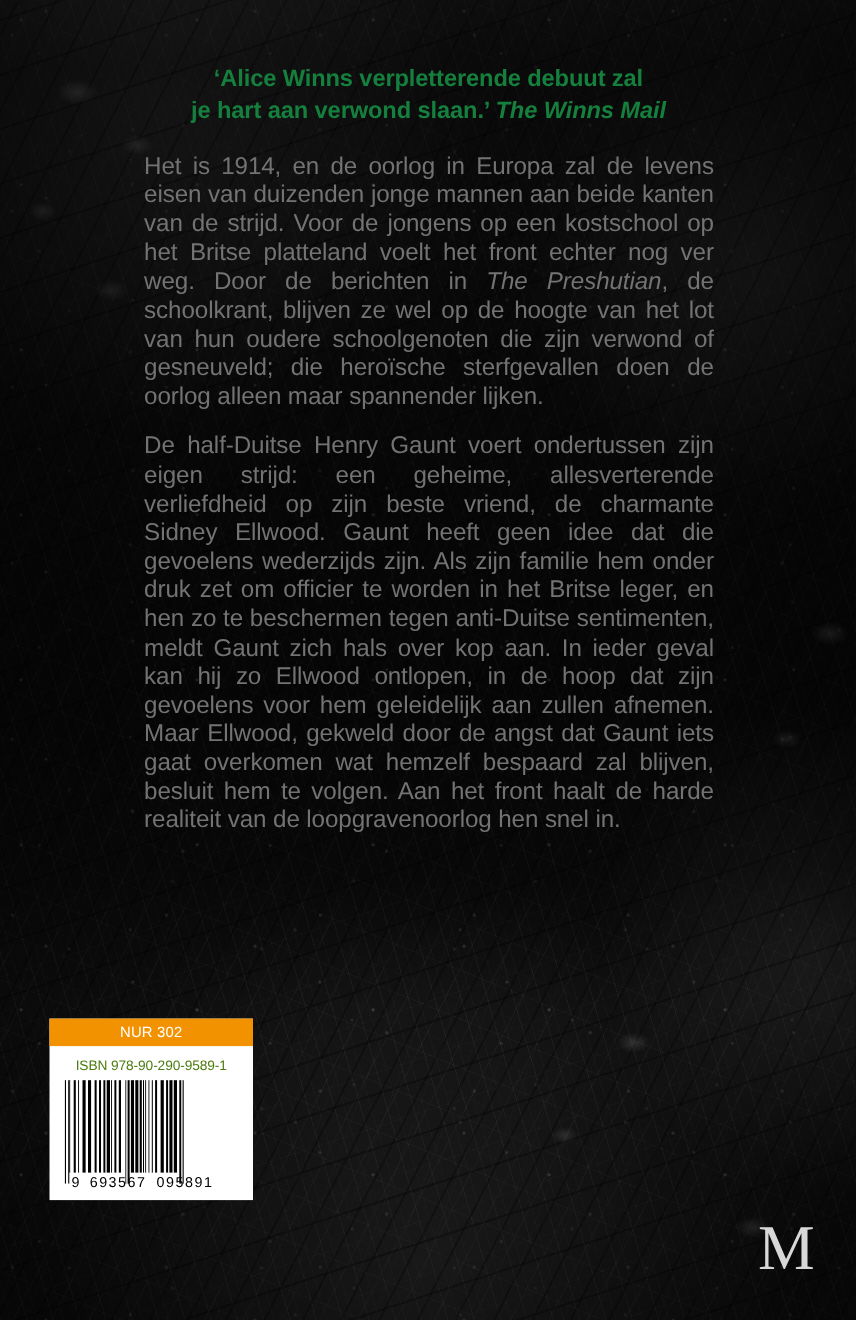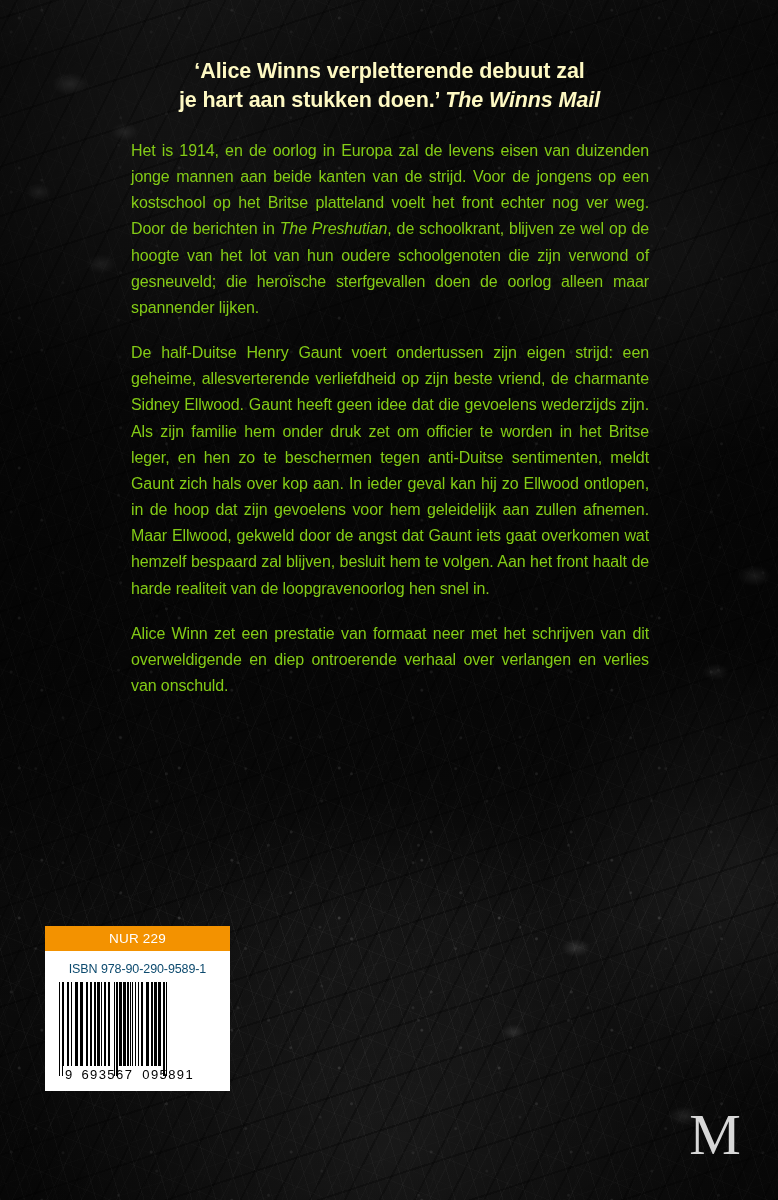--- a/index.html
+++ b/index.html
@@ -126,37 +126,37 @@
     position: absolute;
     inset: 0;
   }
 
   .pullquote {
     position: absolute;
     left: 131px;
     top: 57px;
     width: 517px;
     text-align: center;
-    color: #fef9c3;
+    color: #15803d;
     font-size: 21.5px;
     line-height: 29px;
     font-weight: 600;
     letter-spacing: -0.1px;
   }
   .pullquote .src {
     font-style: italic;
   }
 
   .blurb {
     position: absolute;
     left: 131px;
     top: 138px;
     width: 518px;
-    color: #84cc16;
-    font-size: 16px;
+    color: #737373;
+    font-size: 22px;
     line-height: 26.15px;
     text-align: justify;
     letter-spacing: -0.1px;
     font-weight: 400;
   }
   .blurb p {
     margin: 0 0 19px 0;
   }
   .blurb p:last-child {
     margin-bottom: 0;
@@ -180,21 +180,21 @@
     background: #f39200;
     color: #ffffff;
     text-align: center;
     font-size: 13.5px;
     line-height: 25px;
     height: 25px;
     letter-spacing: 0.2px;
   }
   .isbn-text {
     text-align: center;
-    color: #0c4a6e;
+    color: #4d7c0f;
     font-size: 12.5px;
     line-height: 15px;
     padding: 11px 0 5px 0;
     letter-spacing: -0.1px;
   }
   .bars {
     height: 84px;
     margin: 0 14px;
     display: flex;
     align-items: stretch;
@@ -268,31 +268,30 @@
   <div class="bg-layer bg-blades-e"></div>
   <div class="bg-layer bg-speckle"></div>
   <div class="bg-layer bg-flowers"></div>
   <div class="bg-layer bg-vignette"></div>
   <div class="bg-layer bg-scrim"></div>
 
   <div class="content">
 
     <div class="pullquote">
       <span>‘Alice Winns verpletterende debuut zal</span><br>
-      <span>je hart aan stukken doen.’ </span><span class="src">The Winns Mail</span>
+      <span>je hart aan verwond slaan.’ </span><span class="src">The Winns Mail</span>
     </div>
 
     <div class="blurb">
       <p><span>Het is 1914, en de oorlog in Europa zal de levens eisen van duizenden jonge mannen aan beide kanten van de strijd. Voor de jongens op een kostschool op het Britse platteland voelt het front echter nog ver weg. Door de berichten in </span><i>The Preshutian</i><span>, de schoolkrant, blijven ze wel op de hoogte van het lot van hun oudere schoolgenoten die zijn verwond of gesneuveld; die heroïsche sterfgevallen doen de oorlog alleen maar spannender lijken.</span></p>
       <p>De half-Duitse Henry Gaunt voert ondertussen zijn eigen strijd: een geheime, allesverterende verliefdheid op zijn beste vriend, de charmante Sidney Ellwood. Gaunt heeft geen idee dat die gevoelens wederzijds zijn. Als zijn familie hem onder druk zet om officier te worden in het Britse leger, en hen zo te beschermen tegen anti-Duitse sentimenten, meldt Gaunt zich hals over kop aan. In ieder geval kan hij zo Ellwood ontlopen, in de hoop dat zijn gevoelens voor hem geleidelijk aan zullen afnemen. Maar Ellwood, gekweld door de angst dat Gaunt iets gaat overkomen wat hemzelf bespaard zal blijven, besluit hem te volgen. Aan het front haalt de harde realiteit van de loopgravenoorlog hen snel in.</p>
-      <p class="last-line-left">Alice Winn zet een prestatie van formaat neer met het schrijven van dit overweldigende en diep ontroerende verhaal over verlangen en verlies van onschuld.</p>
     </div>
 
     <div class="barcode-block">
-      <div class="nur-band">NUR 229</div>
+      <div class="nur-band">NUR 302</div>
       <div class="isbn-text">ISBN 978-90-290-9589-1</div>
       <div class="bars">
           <span class="tall" style="width: 1.4px;"></span>
           <span class="w tall" style="width: 1.4px;"></span>
           <span class="tall" style="width: 1.4px;"></span>
           <span style="width: 1px;"></span>
           <span class="w" style="width: 3px;"></span>
           <span style="width: 2px;"></span>
           <span class="w" style="width: 2px;"></span>
           <span style="width: 1px;"></span>

